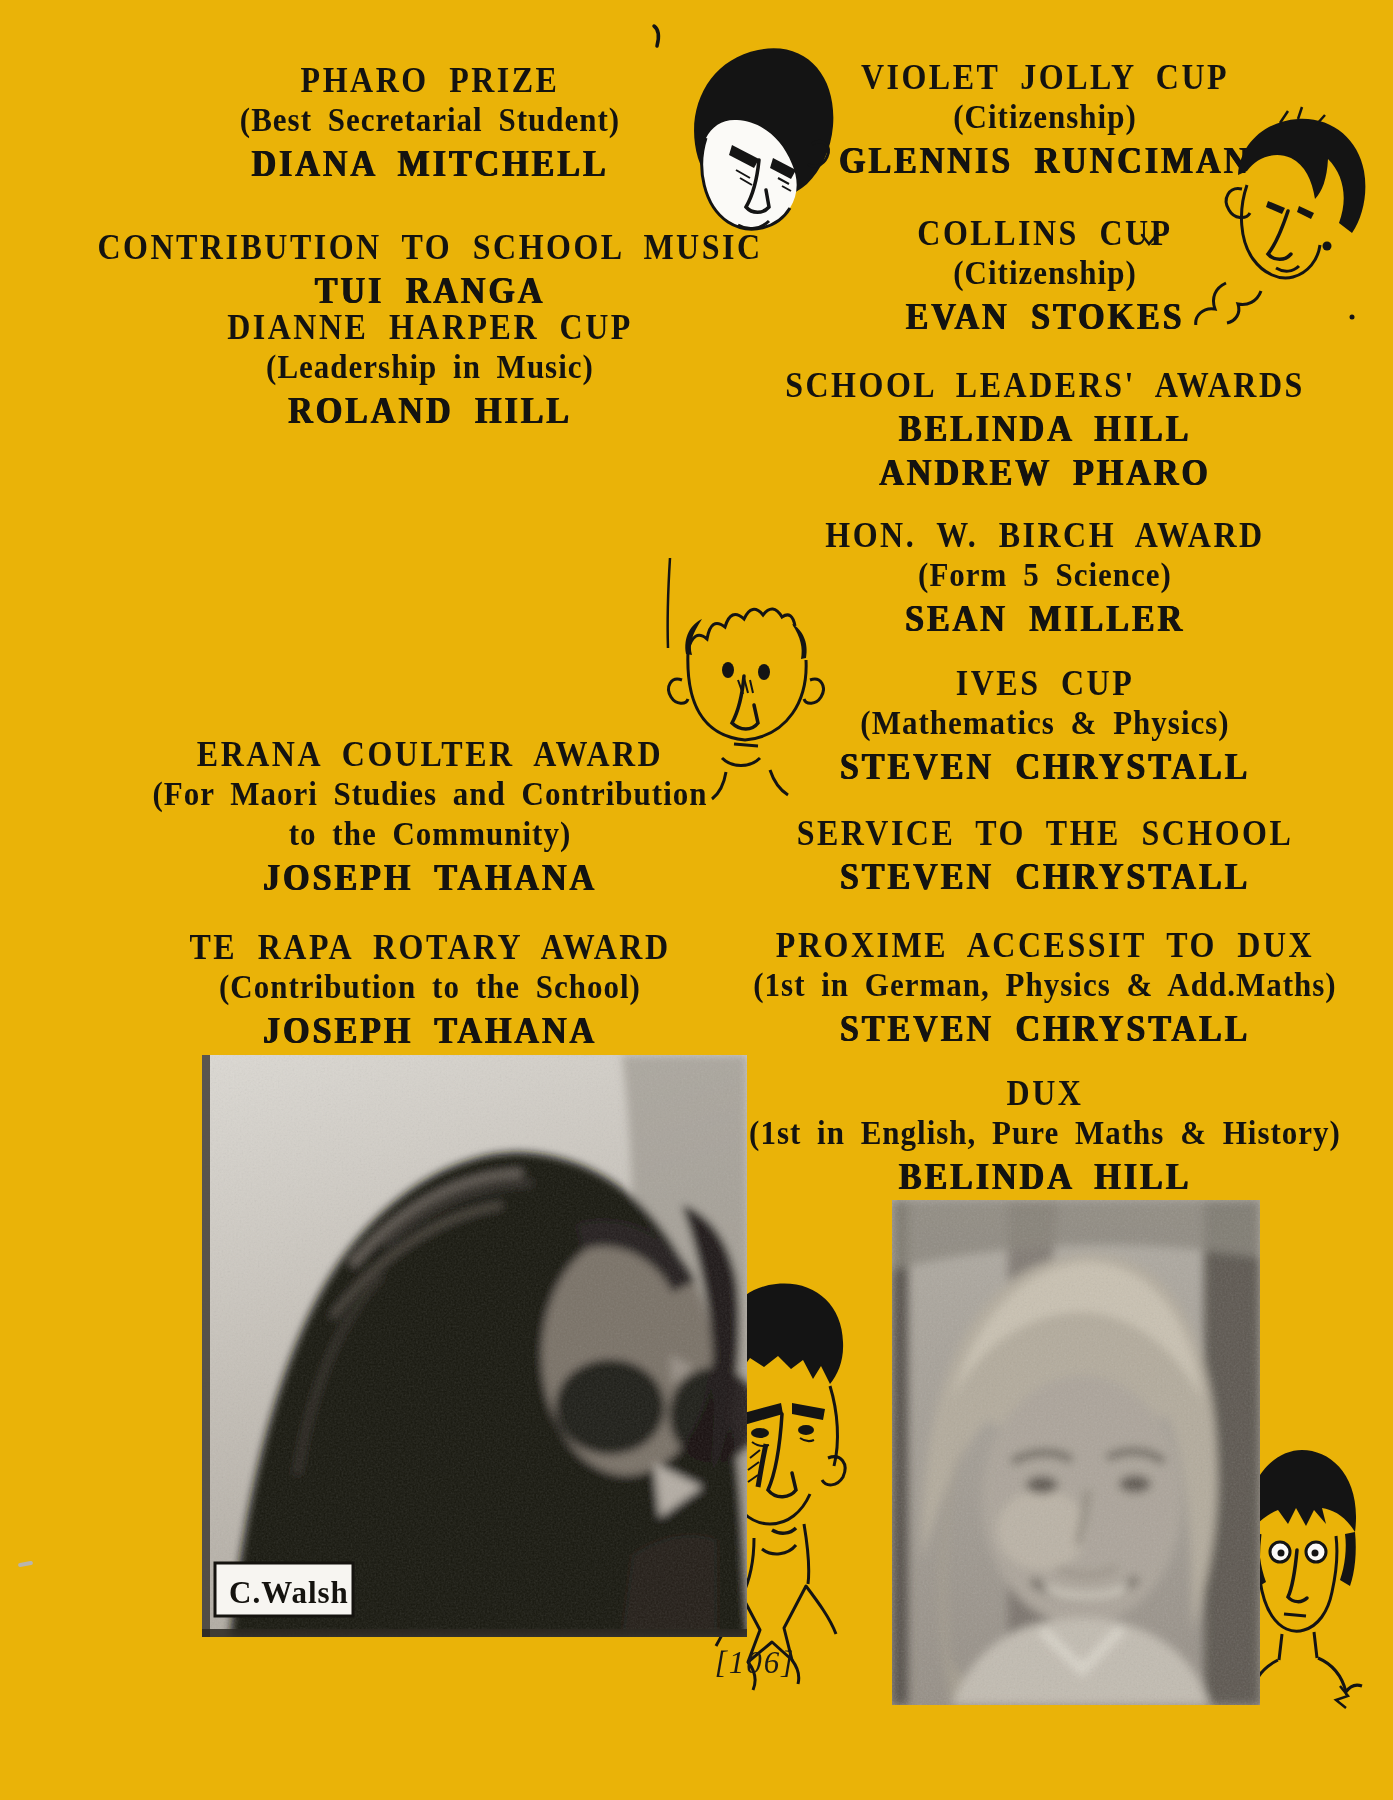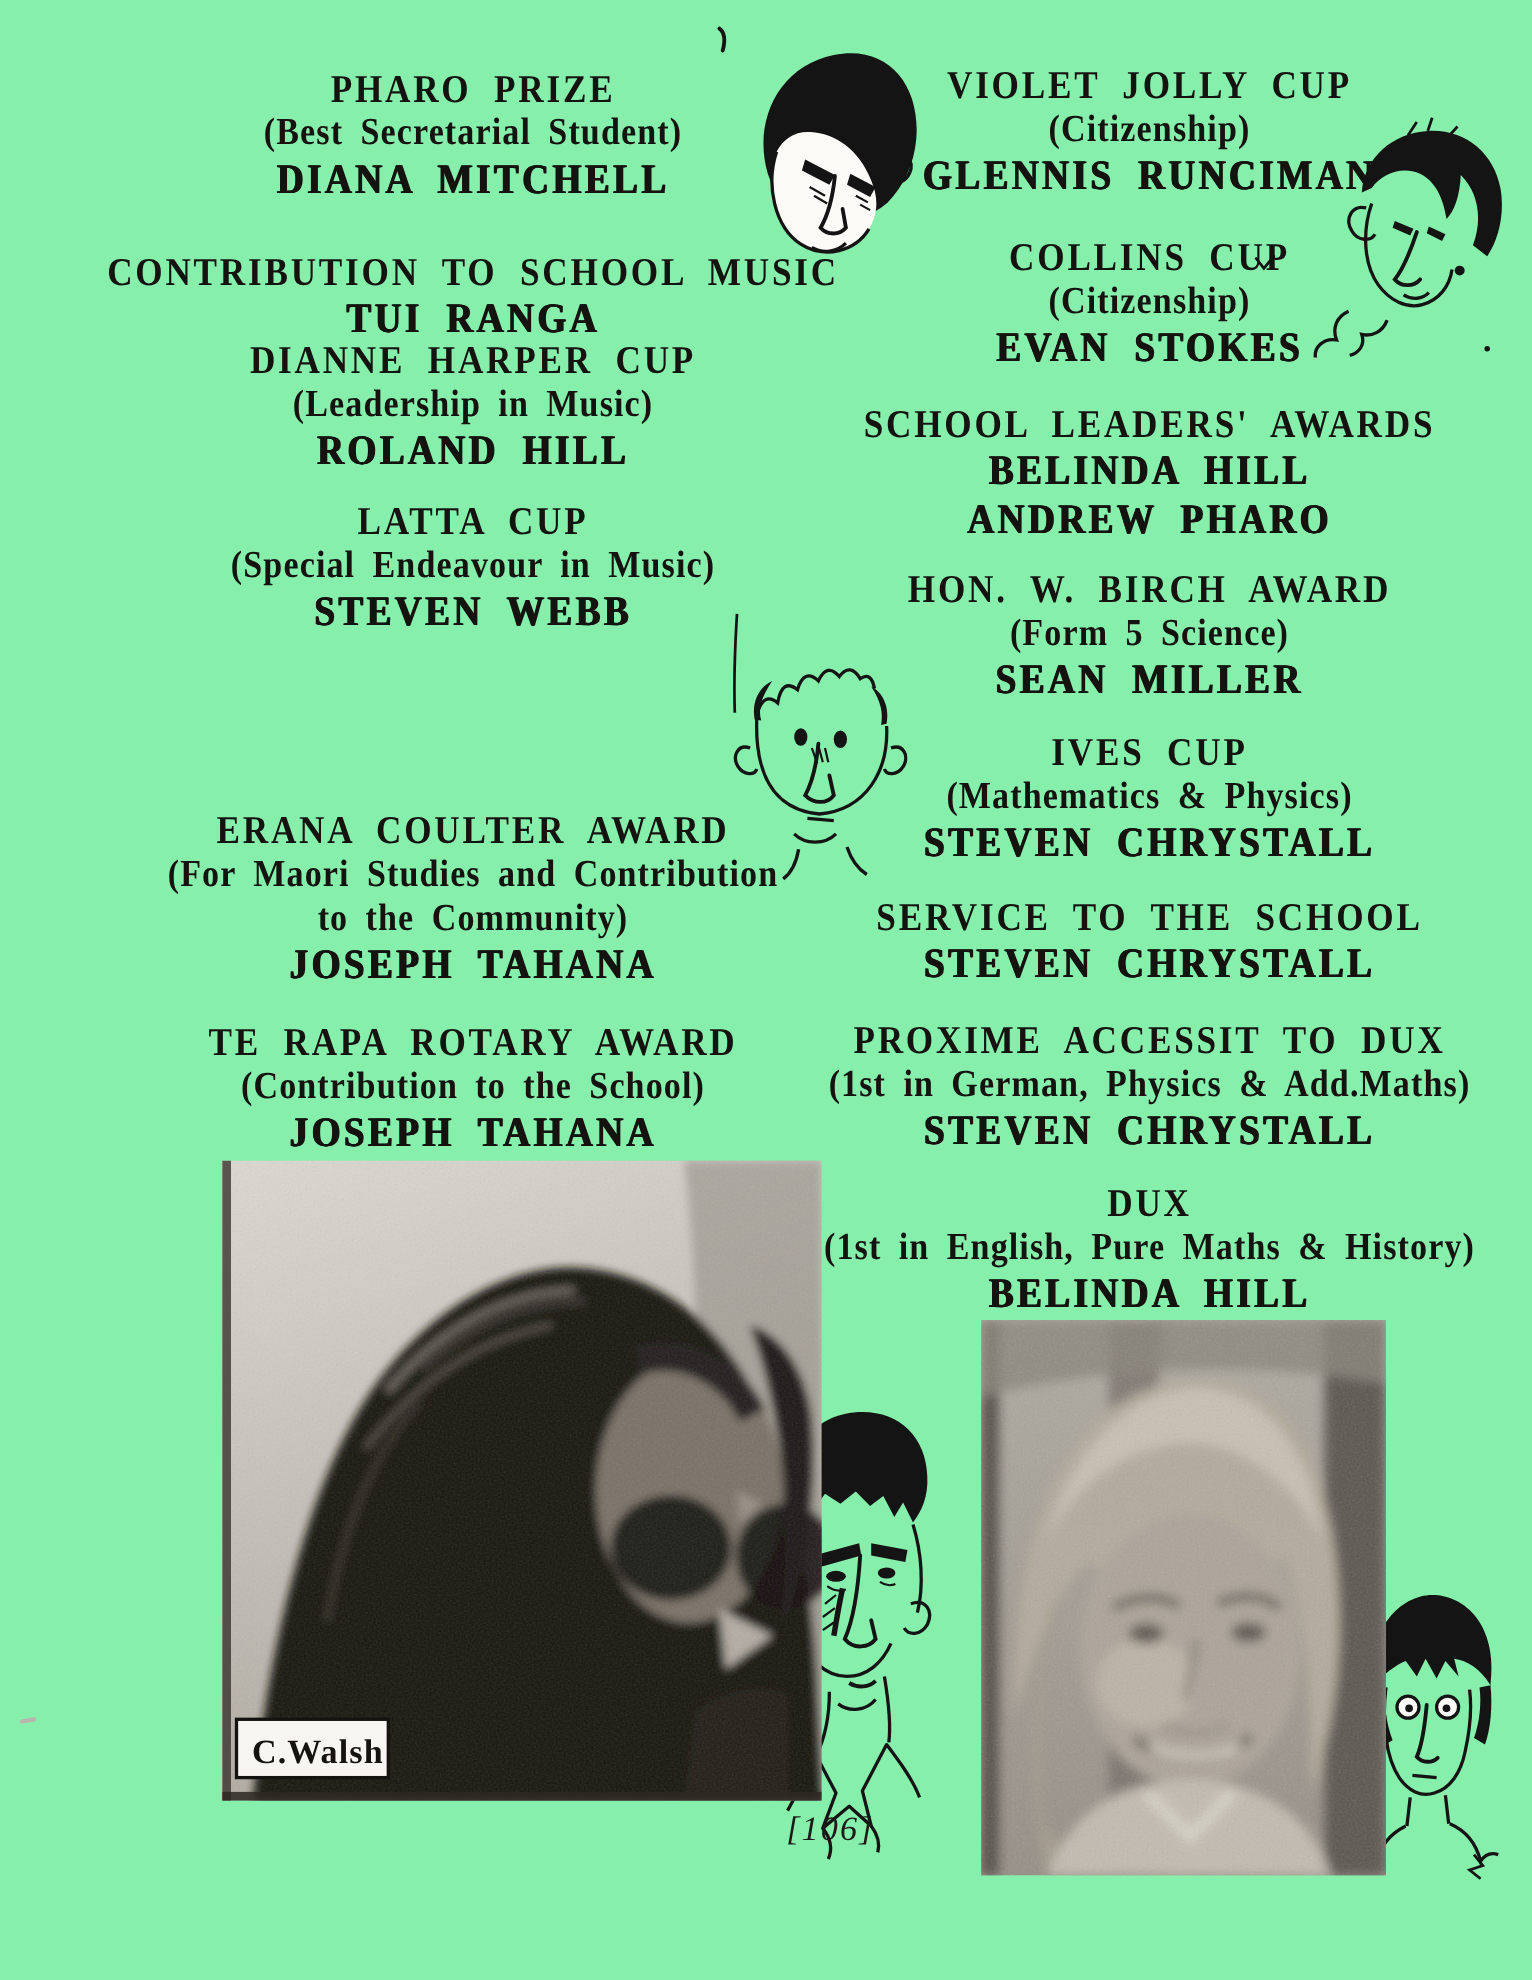--- a/index.html
+++ b/index.html
@@ -1,18 +1,18 @@
 <!DOCTYPE html>
 <html><head>
 <meta charset="utf-8">
 <style>
   html,body{margin:0;padding:0;background:#dcdcd8;}
   #page{
     position:relative; width:1393px; height:1800px;
-    background:#86efac; overflow:hidden;
+    background:#eab308; overflow:hidden;
     font-family:"Liberation Serif","DejaVu Serif",serif; color:#141310;
   }
   .award{position:absolute; text-align:center;}
   .col-left{left:70px; width:720px;}
   .col-right{left:675px; width:740px;}
   .line{line-height:40px; transform:scaleY(1.12); transform-origin:center;}
   .award-title{
     font-size:32px; font-weight:bold; letter-spacing:2.5px; word-spacing:10px;
   }
   .award-detail{
@@ -50,25 +50,20 @@
     <div class="line award-title">CONTRIBUTION TO SCHOOL MUSIC</div>
     <div class="line award-name">TUI RANGA</div>
   </div>
 
   <div class="award col-left" style="top:307px">
     <div class="line award-title">DIANNE HARPER CUP</div>
     <div class="line award-detail">(Leadership in Music)</div>
     <div class="line award-name">ROLAND HILL</div>
   </div>
 
-  <div class="award col-left" style="top:453px">
-    <div class="line award-title">LATTA CUP</div>
-    <div class="line award-detail">(Special Endeavour in Music)</div>
-    <div class="line award-name">STEVEN WEBB</div>
-  </div>
 
 
   <div class="award col-left" style="top:734px">
     <div class="line award-title">ERANA COULTER AWARD</div>
     <div class="line award-detail">(For Maori Studies and Contribution</div>
     <div class="line award-detail">to the Community)</div>
     <div class="line award-name">JOSEPH TAHANA</div>
   </div>
 
   <div class="award col-left" style="top:927px">

